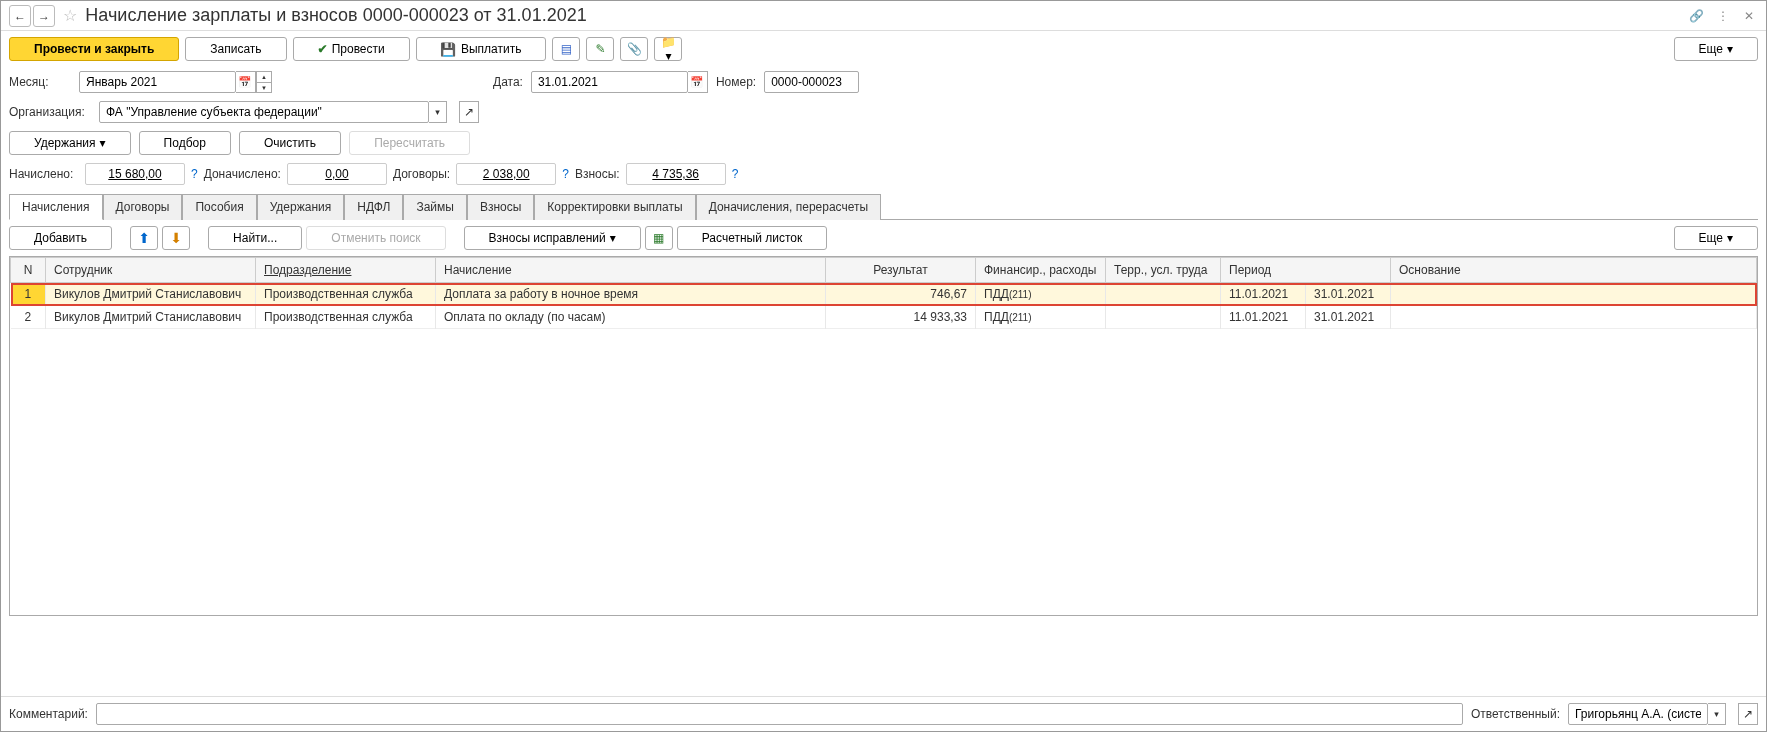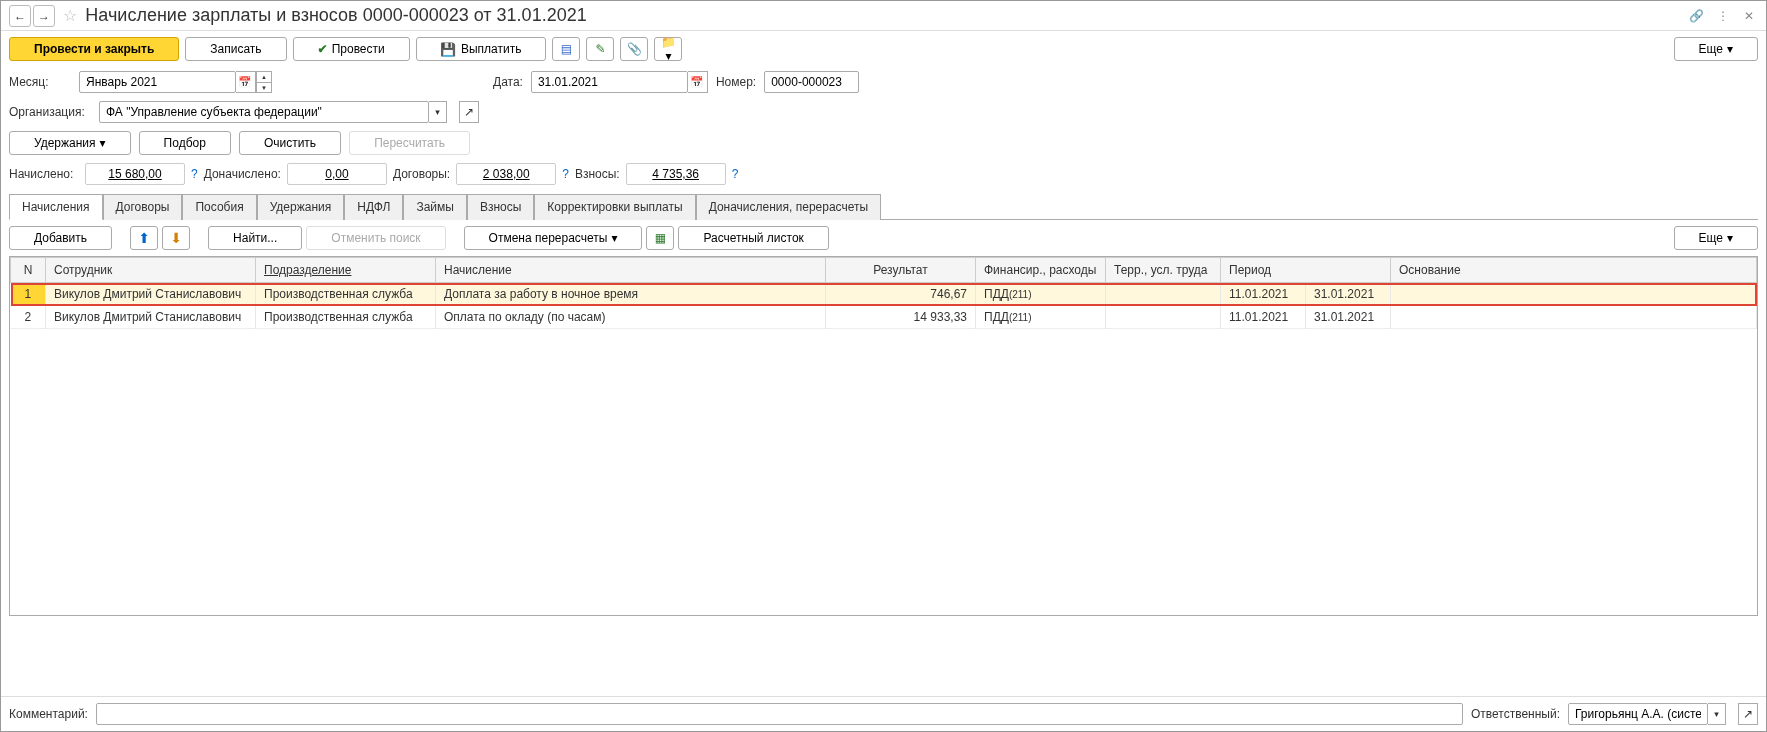--- a/index.html
+++ b/index.html
@@ -207,21 +207,21 @@
         <span class="ico-arrow-up">⬆</span>
       </button>
     <button class="btn btn-icon-only">
         <span class="ico-arrow-down">⬇</span>
       </button>
     <span style="width:10px"></span>
     <button class="btn">Найти...</button>
     <button class="btn btn-disabled">Отменить поиск</button>
     <span style="width:10px"></span>
     <button class="btn">
-        <span>Отмена перерасчеты</span>
+        <span>Взносы исправлений</span>
         <span>▾</span>
       </button>
     <button class="btn btn-icon-only">
         <span class="ico-grid">▦</span>
       </button>
     <button class="btn">Расчетный листок</button>
     <div class="toolbar-right">
       <button class="btn btn-more">
           <span>Еще</span>
           <span>▾</span>

